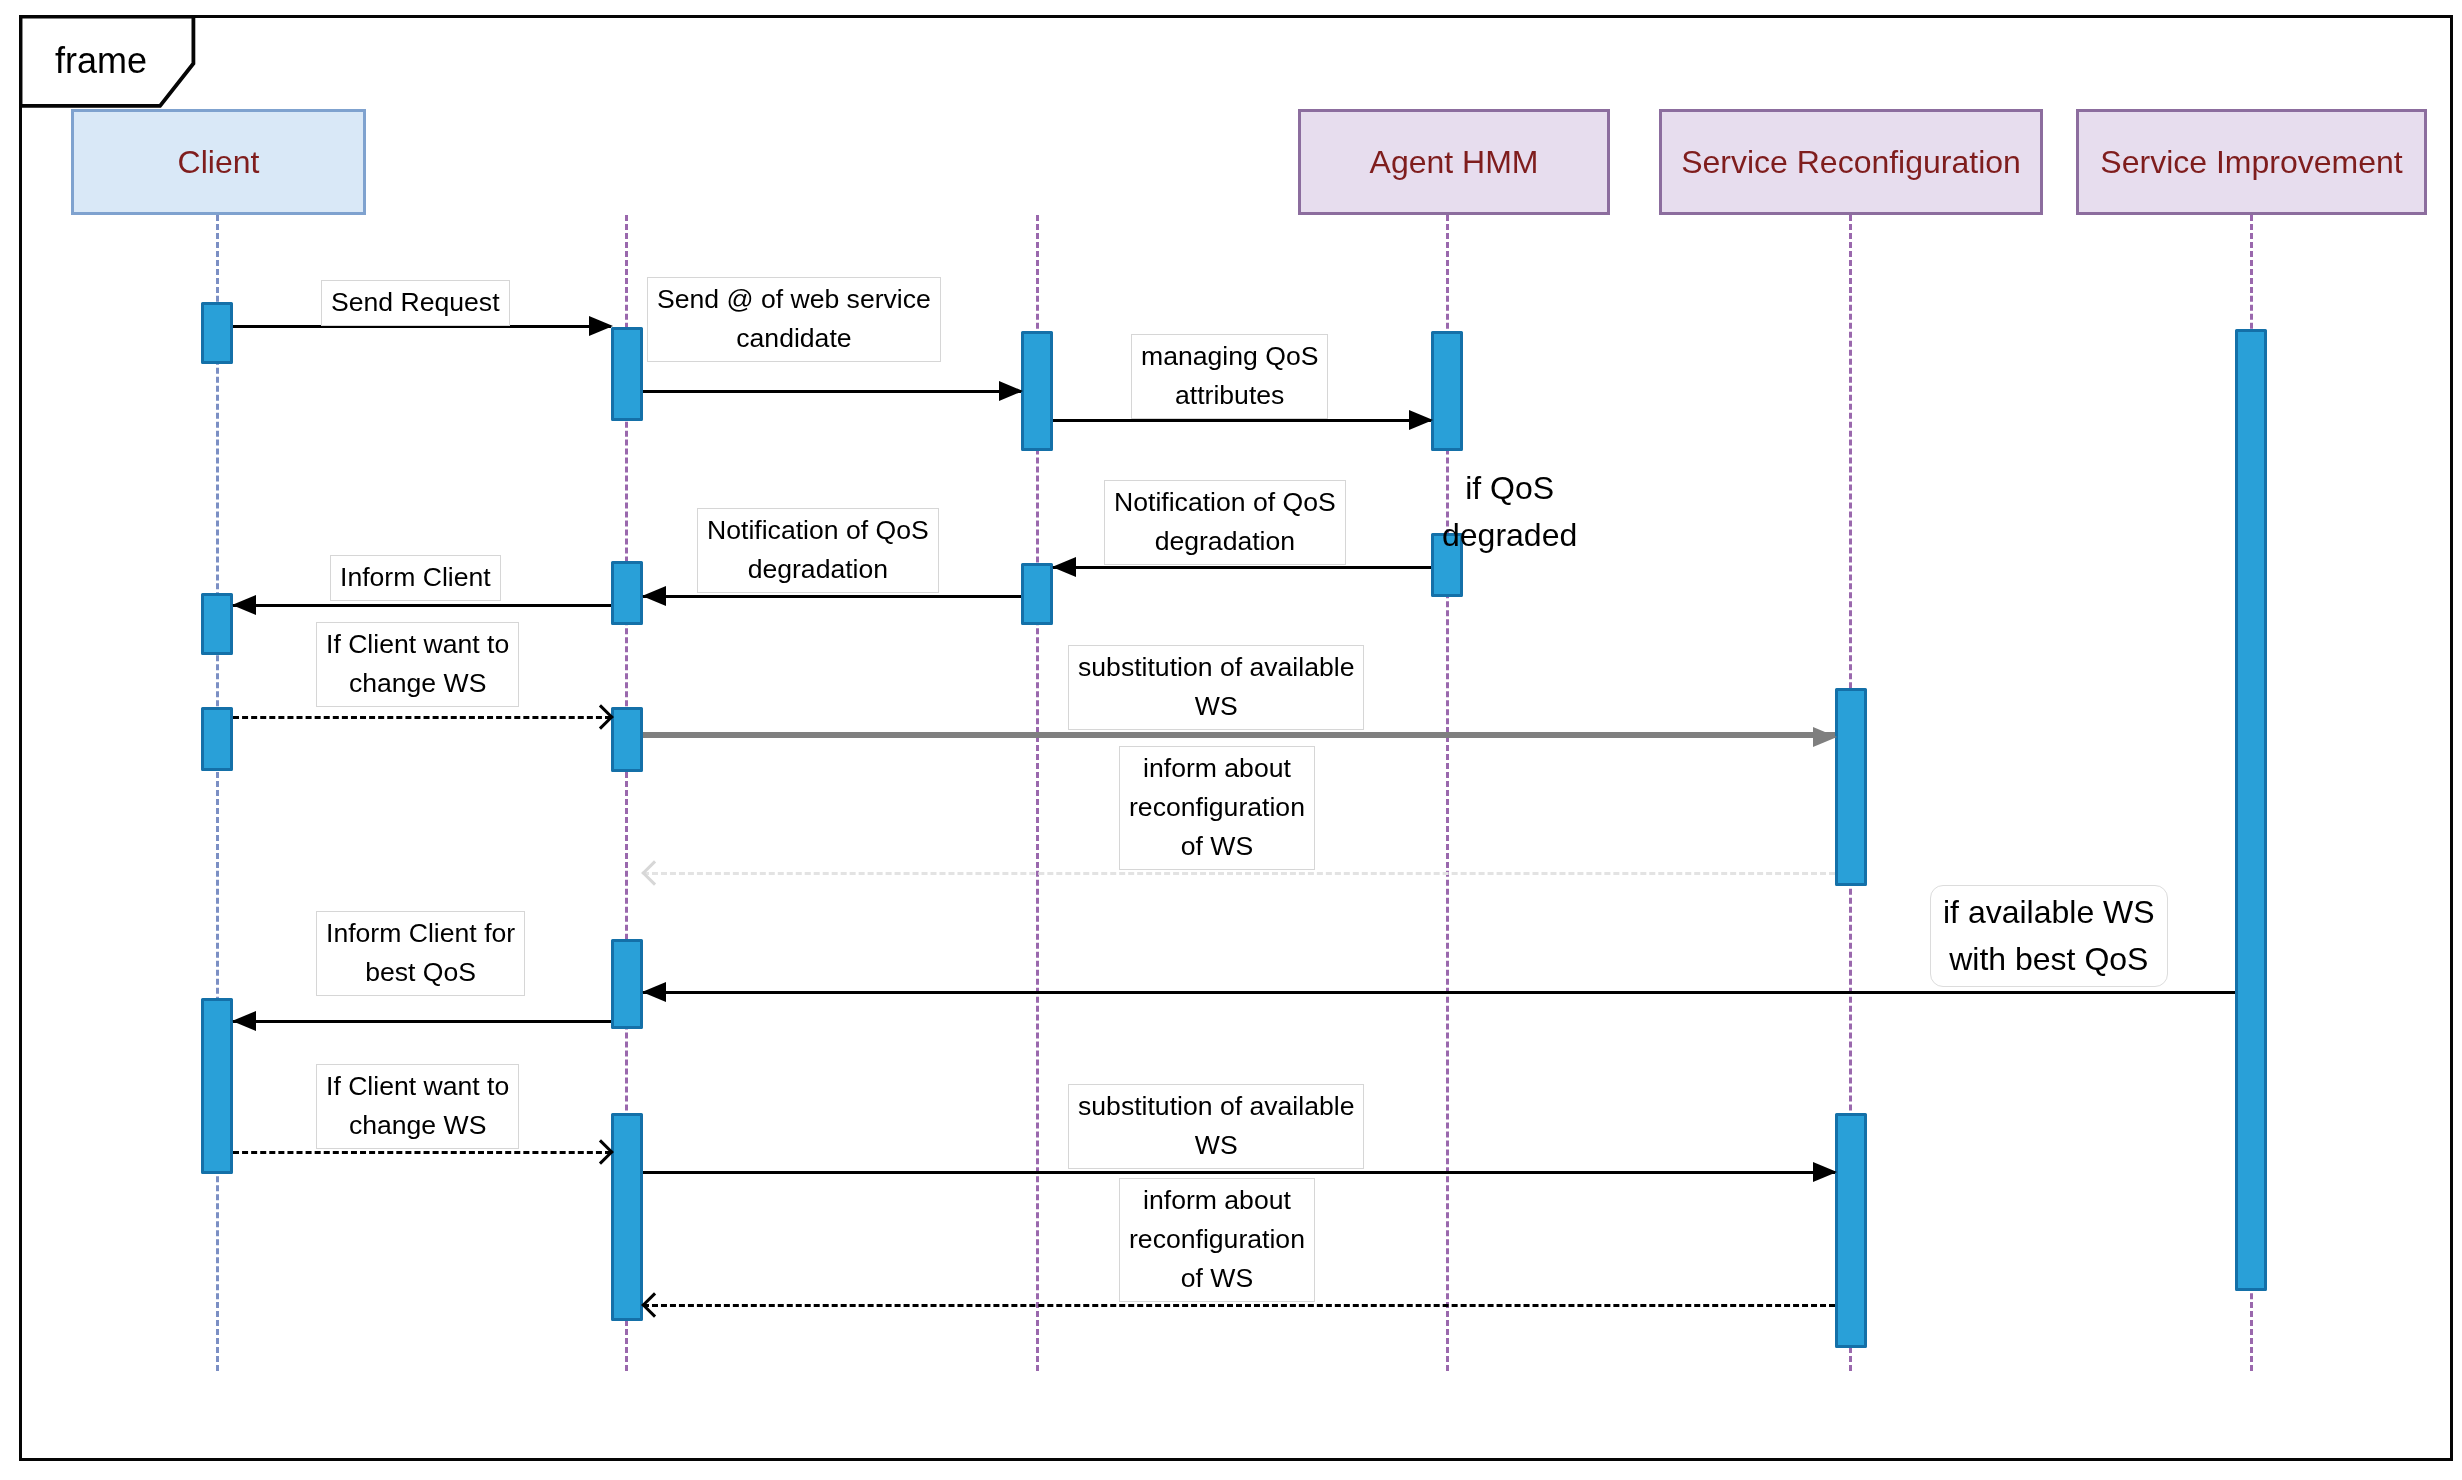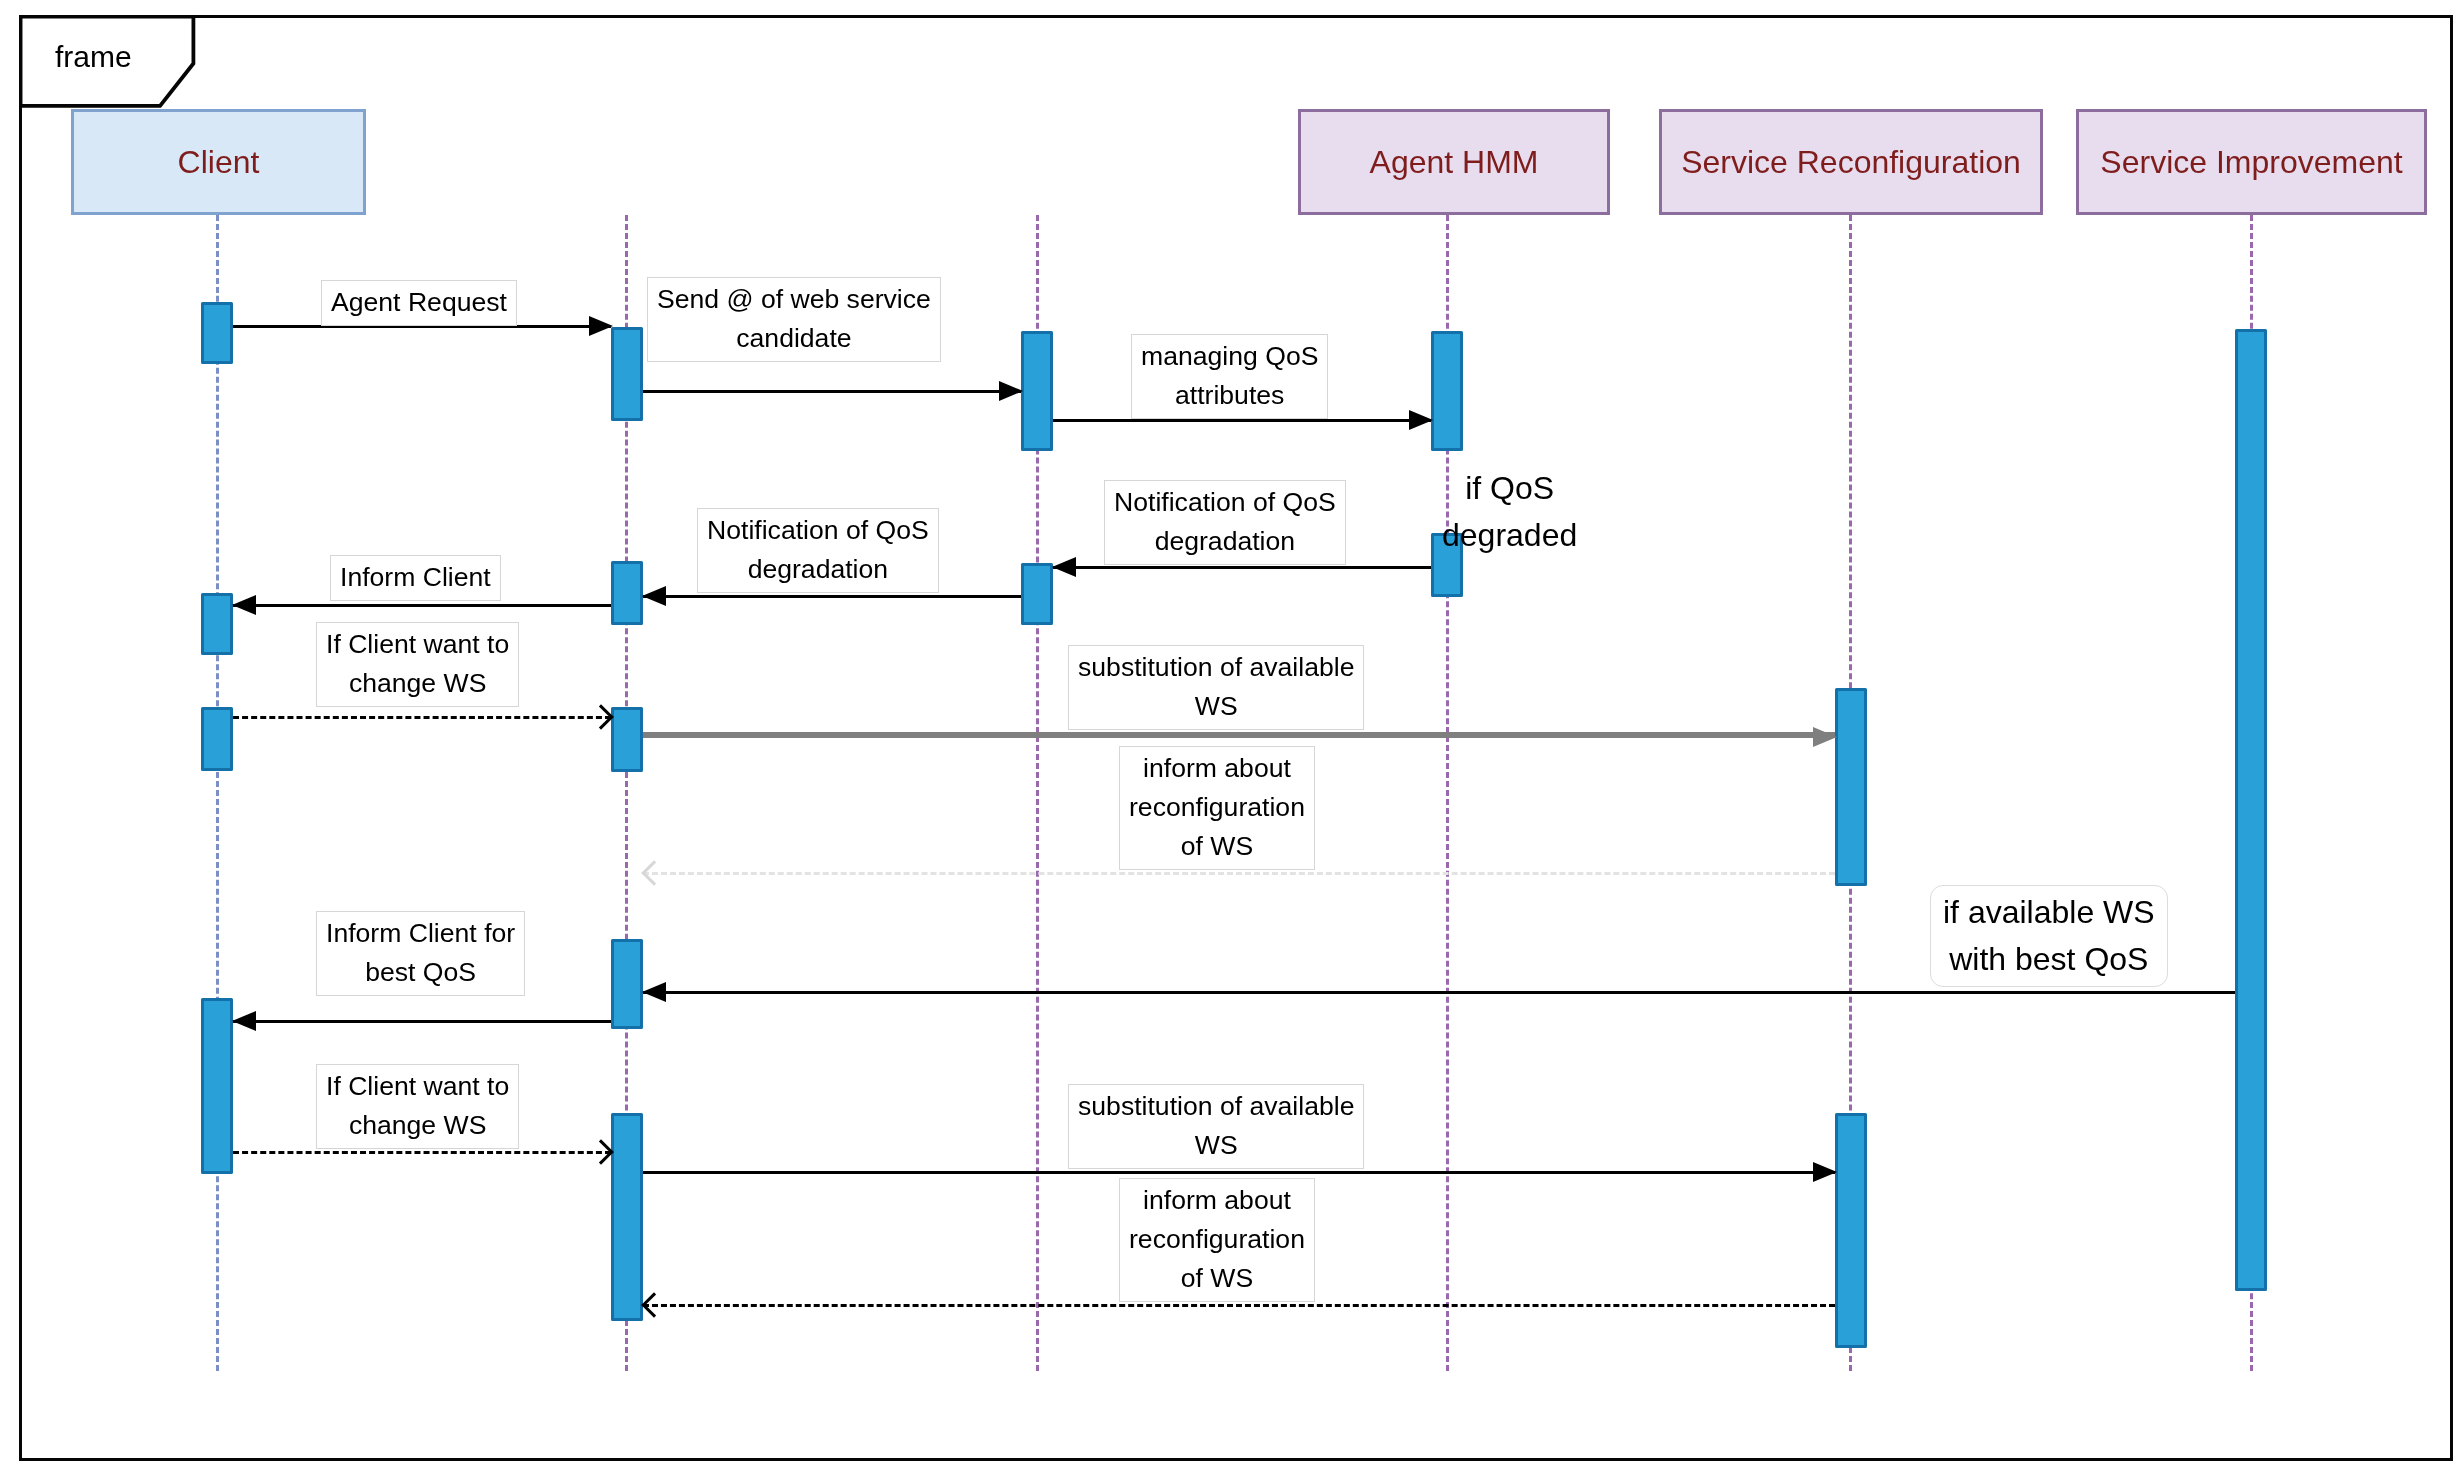--- a/index.html
+++ b/index.html
@@ -4,21 +4,21 @@
 <style>
   html,body { margin:0; padding:0; background:#ffffff; }
   #canvas {
     position:relative; width:2462px; height:1481px; background:#ffffff;
     font-family:"Liberation Sans", sans-serif; color:#000; overflow:hidden;
   }
   
   .frame-border { position:absolute; left:19px; top:15px; width:2434px; height:1446px;
     border:3.8px solid #050505; box-sizing:border-box; }
   .frame-pentagon { position:absolute; left:19px; top:15px; }
-  .frame-label { position:absolute; left:55px; top:40px; font-size:30px; }
+  .frame-label { position:absolute; left:55px; top:40px; font-size:36px; }
   
   .actor { position:absolute; top:109px; height:106px; box-sizing:border-box;
     display:flex; align-items:center; justify-content:center; font-size:32px; color:#7f1d1d; }
   .actor.blue   { background:#d9e8f7; border:3px solid #7fa2cf; }
   .actor.purple { background:#e7ddee; border:3px solid #8c6d9e; }
   
   .lifeline { position:absolute; top:215px; height:1156px; width:0; border-left:3px dashed #9a68ad; }
   .lifeline.blue { border-left-color:#7b8fc4; }
   
   .act { position:absolute; width:32px; background:#29a0d8; border:3px solid #1470a8;
@@ -133,21 +133,21 @@
   <div class="msg dashed" style="left:233px; top:1151px; width:378px;">
     <span class="chev-r"></span>
   </div>
   <div class="msg" style="left:643px; top:1171px; width:1192px;">
     <span class="head-r"></span>
   </div>
   <div class="msg dashed" style="left:643px; top:1304px; width:1192px;">
     <span class="chev-l"></span>
   </div>
 
-  <div class="msg-label" style="left:321px;  top:280px;">Agent Request</div>
+  <div class="msg-label" style="left:321px;  top:280px;">Send Request</div>
   <div class="msg-label" style="left:647px;  top:277px;">Send @ of web service
 candidate</div>
   <div class="msg-label" style="left:1131px; top:334px;">managing QoS
 attributes</div>
   <div class="msg-label" style="left:1104px; top:480px;">Notification of QoS
 degradation</div>
   <div class="msg-label" style="left:697px;  top:508px;">Notification of QoS
 degradation</div>
   <div class="msg-label" style="left:330px;  top:555px;">Inform Client</div>
   <div class="msg-label" style="left:316px;  top:622px;">If Client want to

